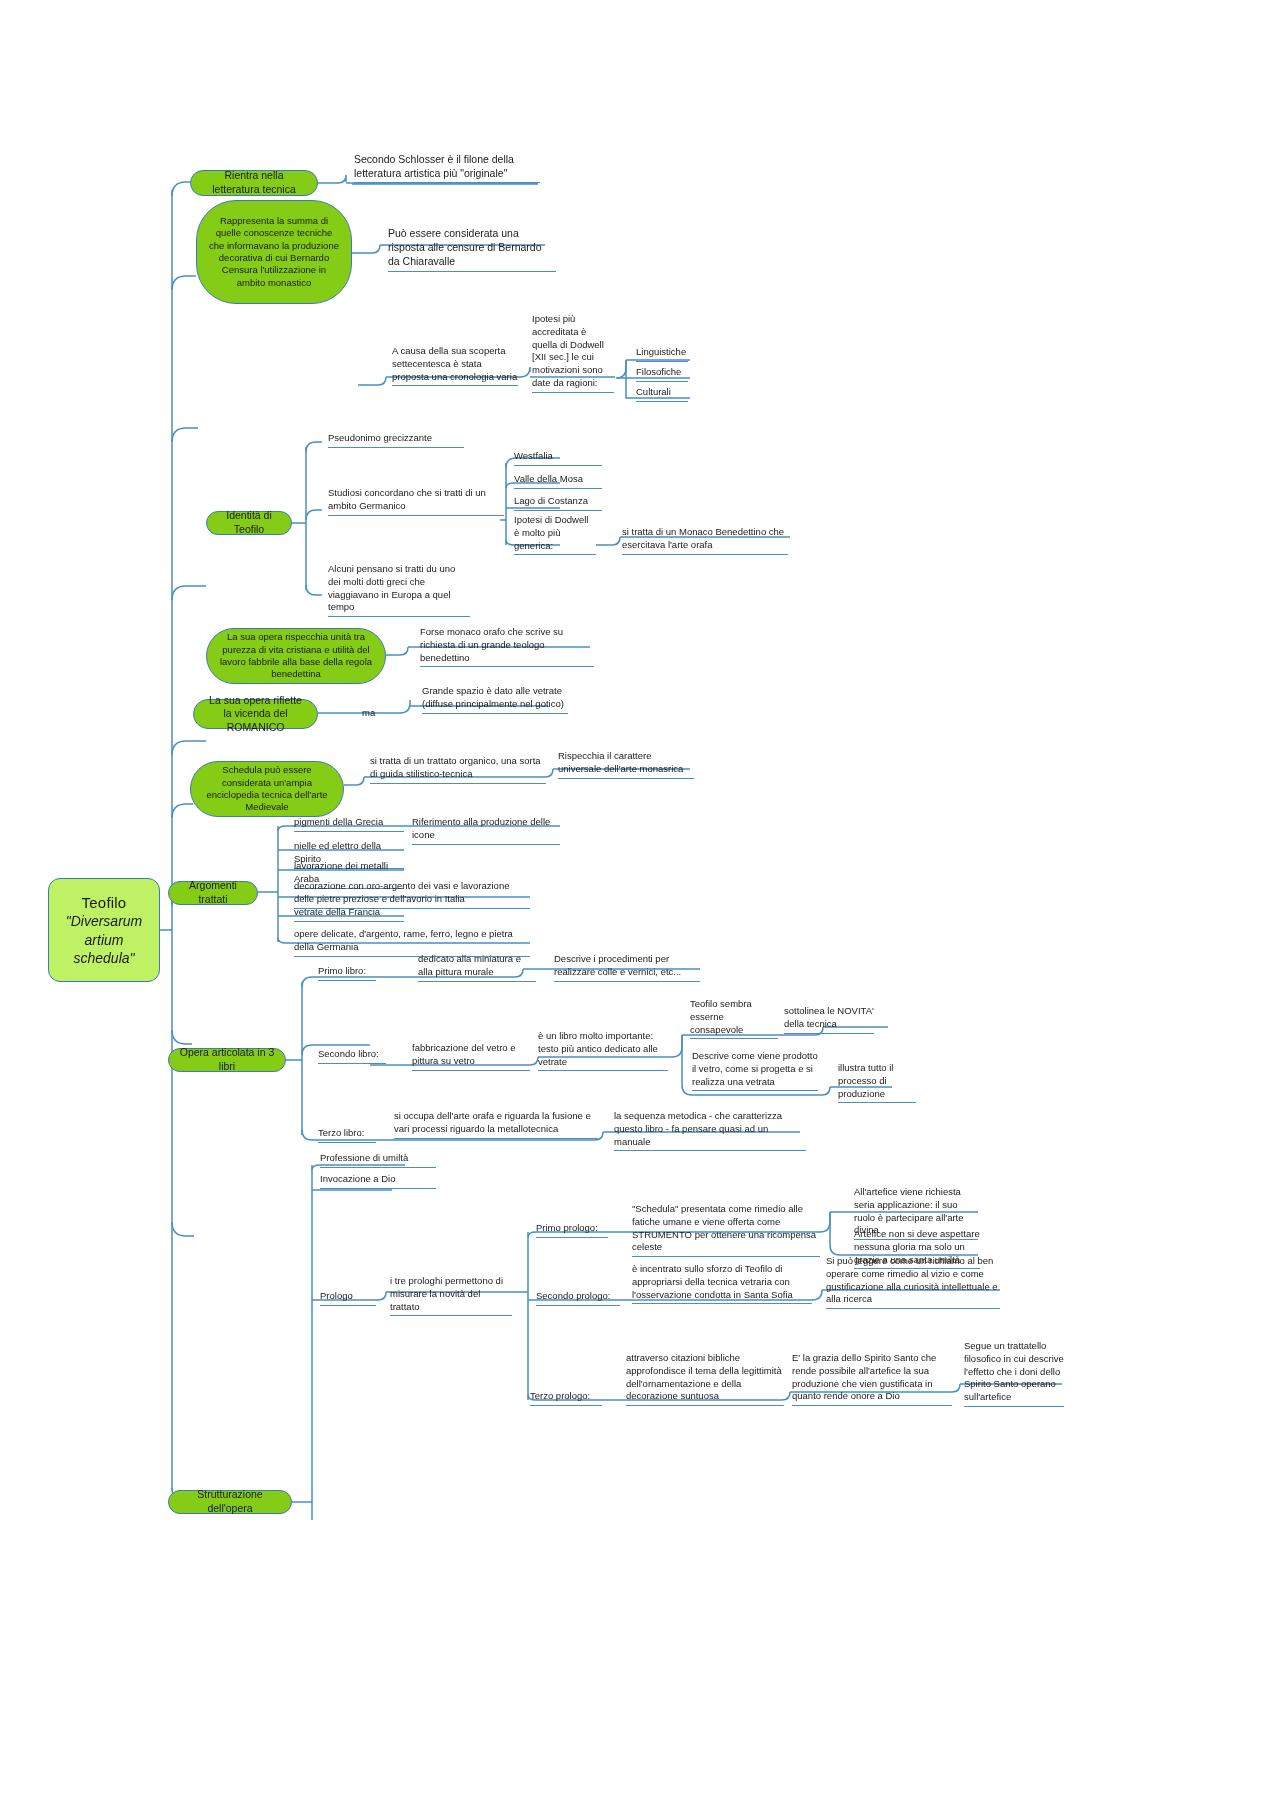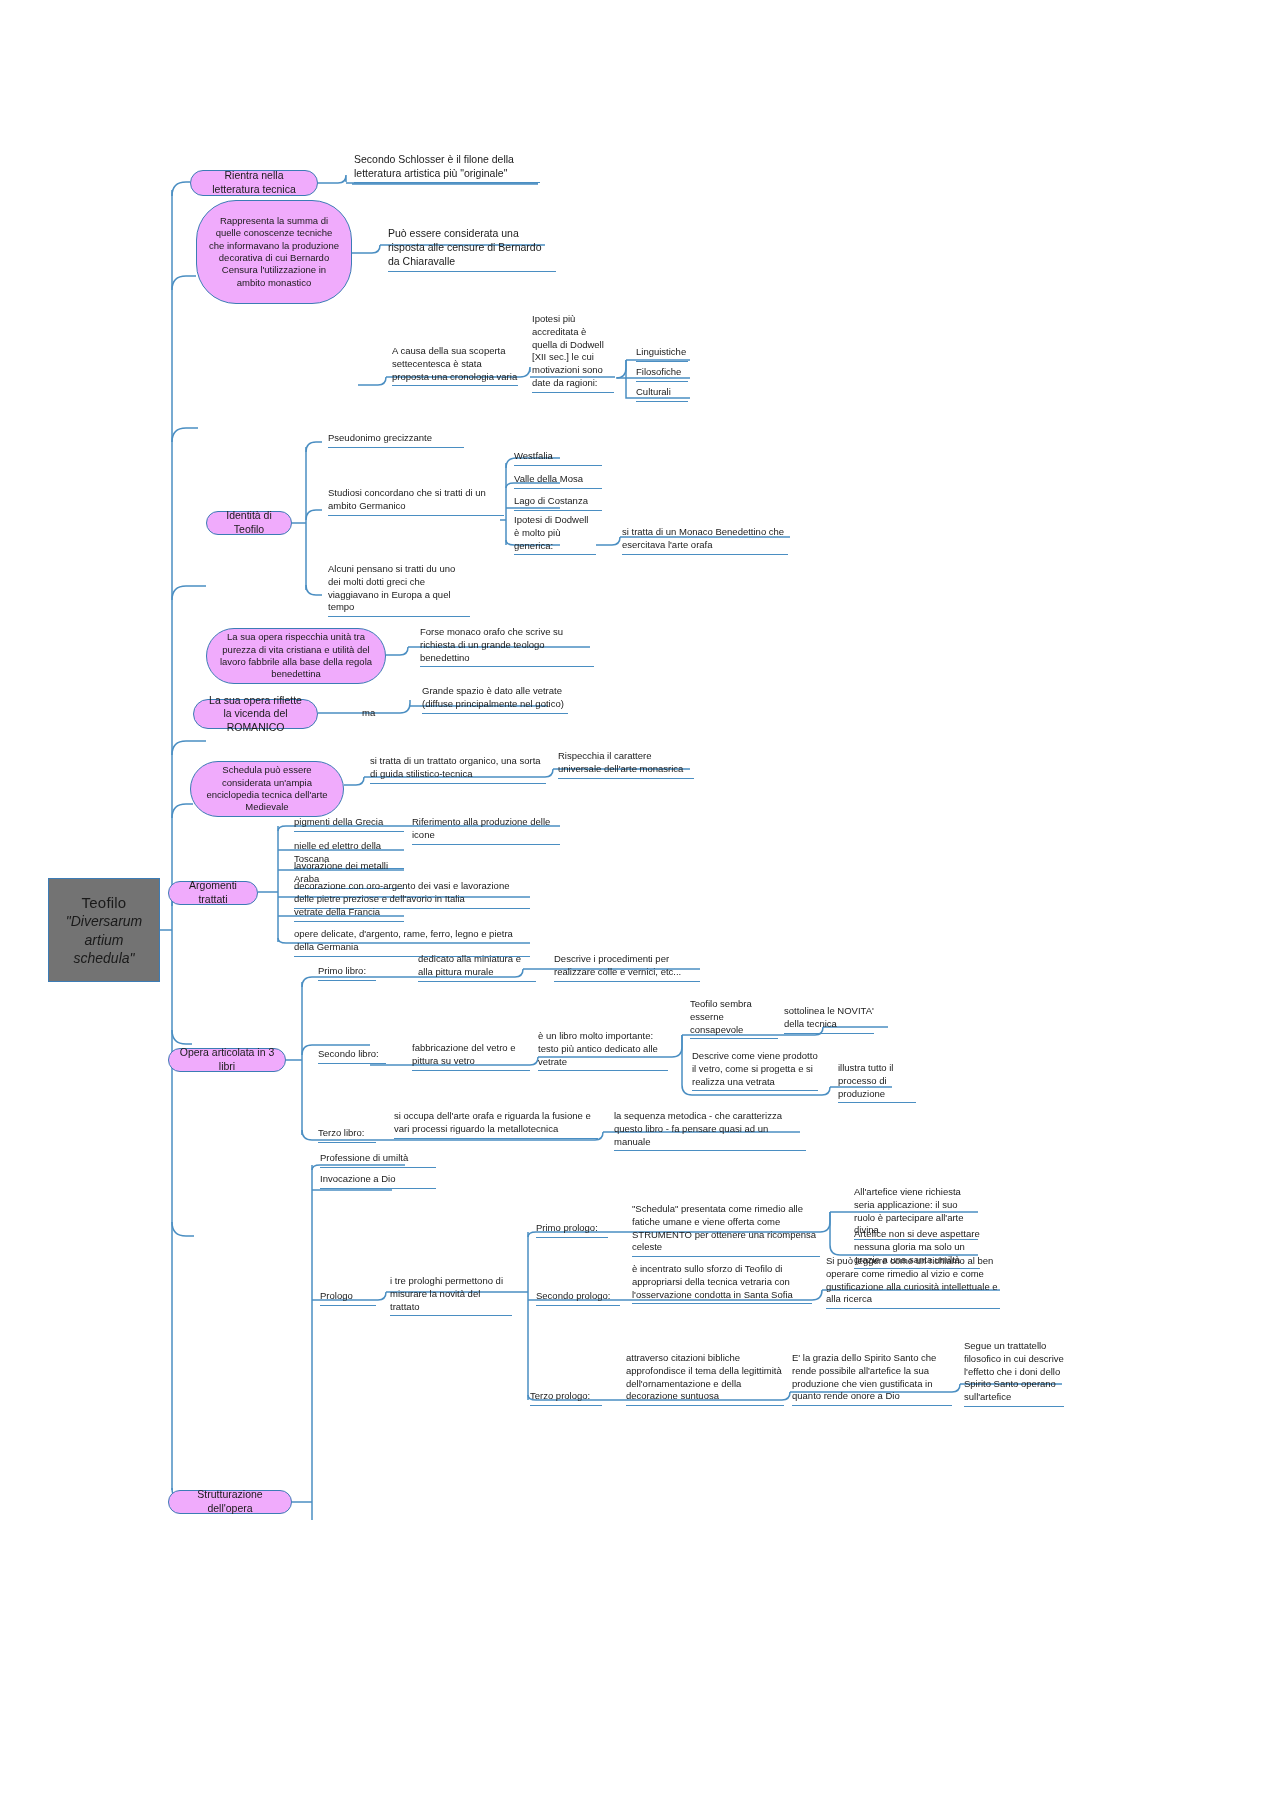--- a/index.html
+++ b/index.html
@@ -4,32 +4,32 @@
 <style>
   html,body{margin:0;padding:0;background:#ffffff;}
   body{width:1280px;height:1811px;position:relative;overflow:hidden;
        font-family:"Liberation Sans","DejaVu Sans",sans-serif;color:#1a1a1a;}
   #canvas{position:absolute;left:0;top:0;width:1280px;height:1811px;}
   svg.links{position:absolute;left:0;top:0;width:1280px;height:1811px;pointer-events:none;}
   .node{position:absolute;box-sizing:border-box;}
 
   
   .bubble{
-    background:#f0abfc;
+    background:#84cc16;
     border:1.4px solid #3c7cb5;
     border-radius:40px;
     display:flex;align-items:center;justify-content:center;
     text-align:center;
     line-height:1.30;
     padding:4px 10px;
   }
   .bubble.root{
-    border-radius:0;
+    border-radius:12px;
     border:1.4px solid #3c7cb5;
-    background:#737373;
+    background:#bef264;
     font-size:14px;
   }
   .bubble .rt{display:block;}
   .bubble .rt .ln1{font-size:15px;letter-spacing:.2px;}
   .bubble .rt .ln2{font-style:italic;font-size:14px;}
 
   
   .plain{
     display:block;
     line-height:1.35;
@@ -276,21 +276,21 @@
   <div class="node bubble sz11" style="left:168px;top:881px;width:90px;height:24px;">
     <span>Argomenti trattati</span>
   </div>
   <div class="node plain sz10" style="left:292px;top:816px;width:114px;">
     <span>pigmenti della Grecia</span>
   <span class="ul"></span></div>
   <div class="node plain sz10" style="left:410px;top:816px;width:152px;">
     <span>Riferimento alla produzione delle icone</span>
   <span class="ul"></span></div>
   <div class="node plain sz10" style="left:292px;top:840px;width:114px;">
-    <span>nielle ed elettro della Toscana</span>
+    <span>nielle ed elettro della Spirito</span>
   <span class="ul"></span></div>
   <div class="node plain sz10" style="left:292px;top:860px;width:114px;">
     <span>lavorazione dei metalli Araba</span>
   <span class="ul"></span></div>
   <div class="node plain sz10" style="left:292px;top:880px;width:240px;">
     <span>decorazione con oro-argento dei vasi e lavorazione delle pietre preziose e dell'avorio in Italia</span>
   <span class="ul"></span></div>
   <div class="node plain sz10" style="left:292px;top:906px;width:114px;">
     <span>vetrate della Francia</span>
   <span class="ul"></span></div>

